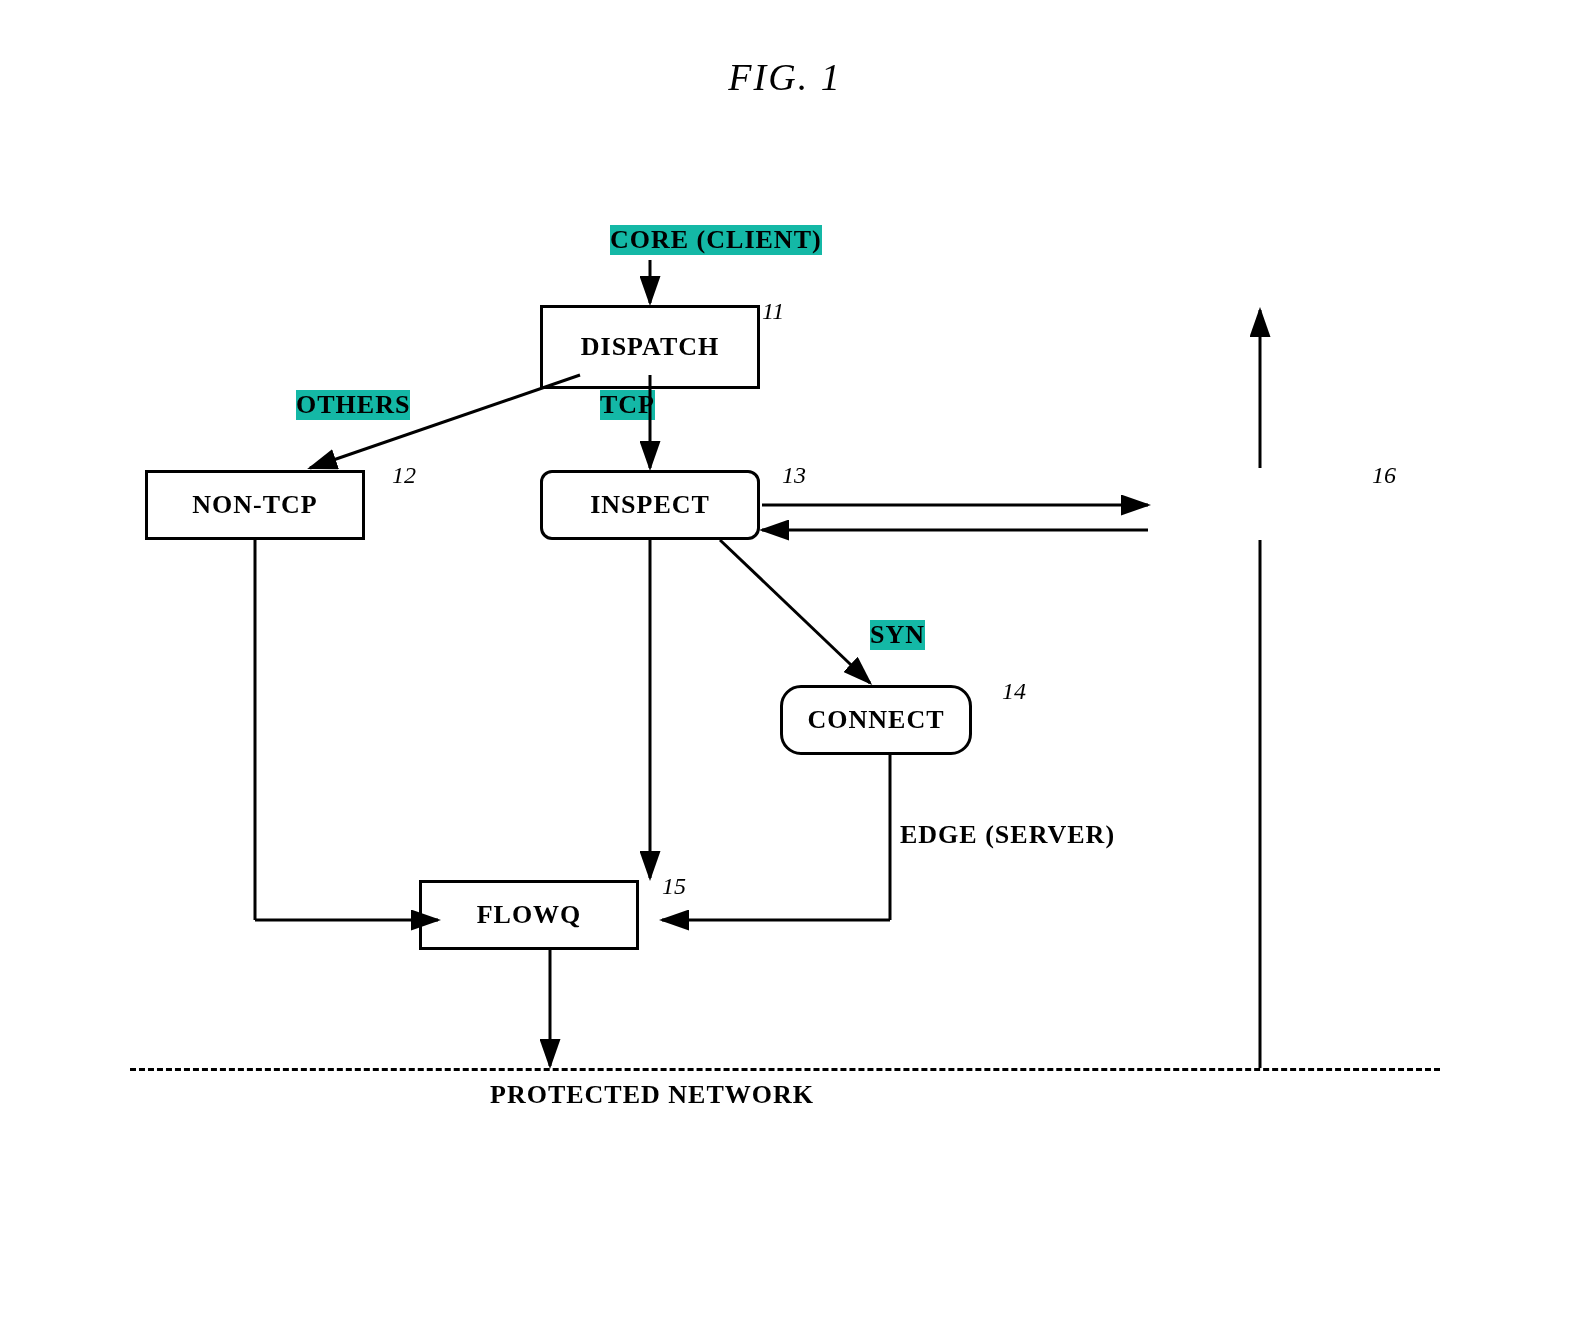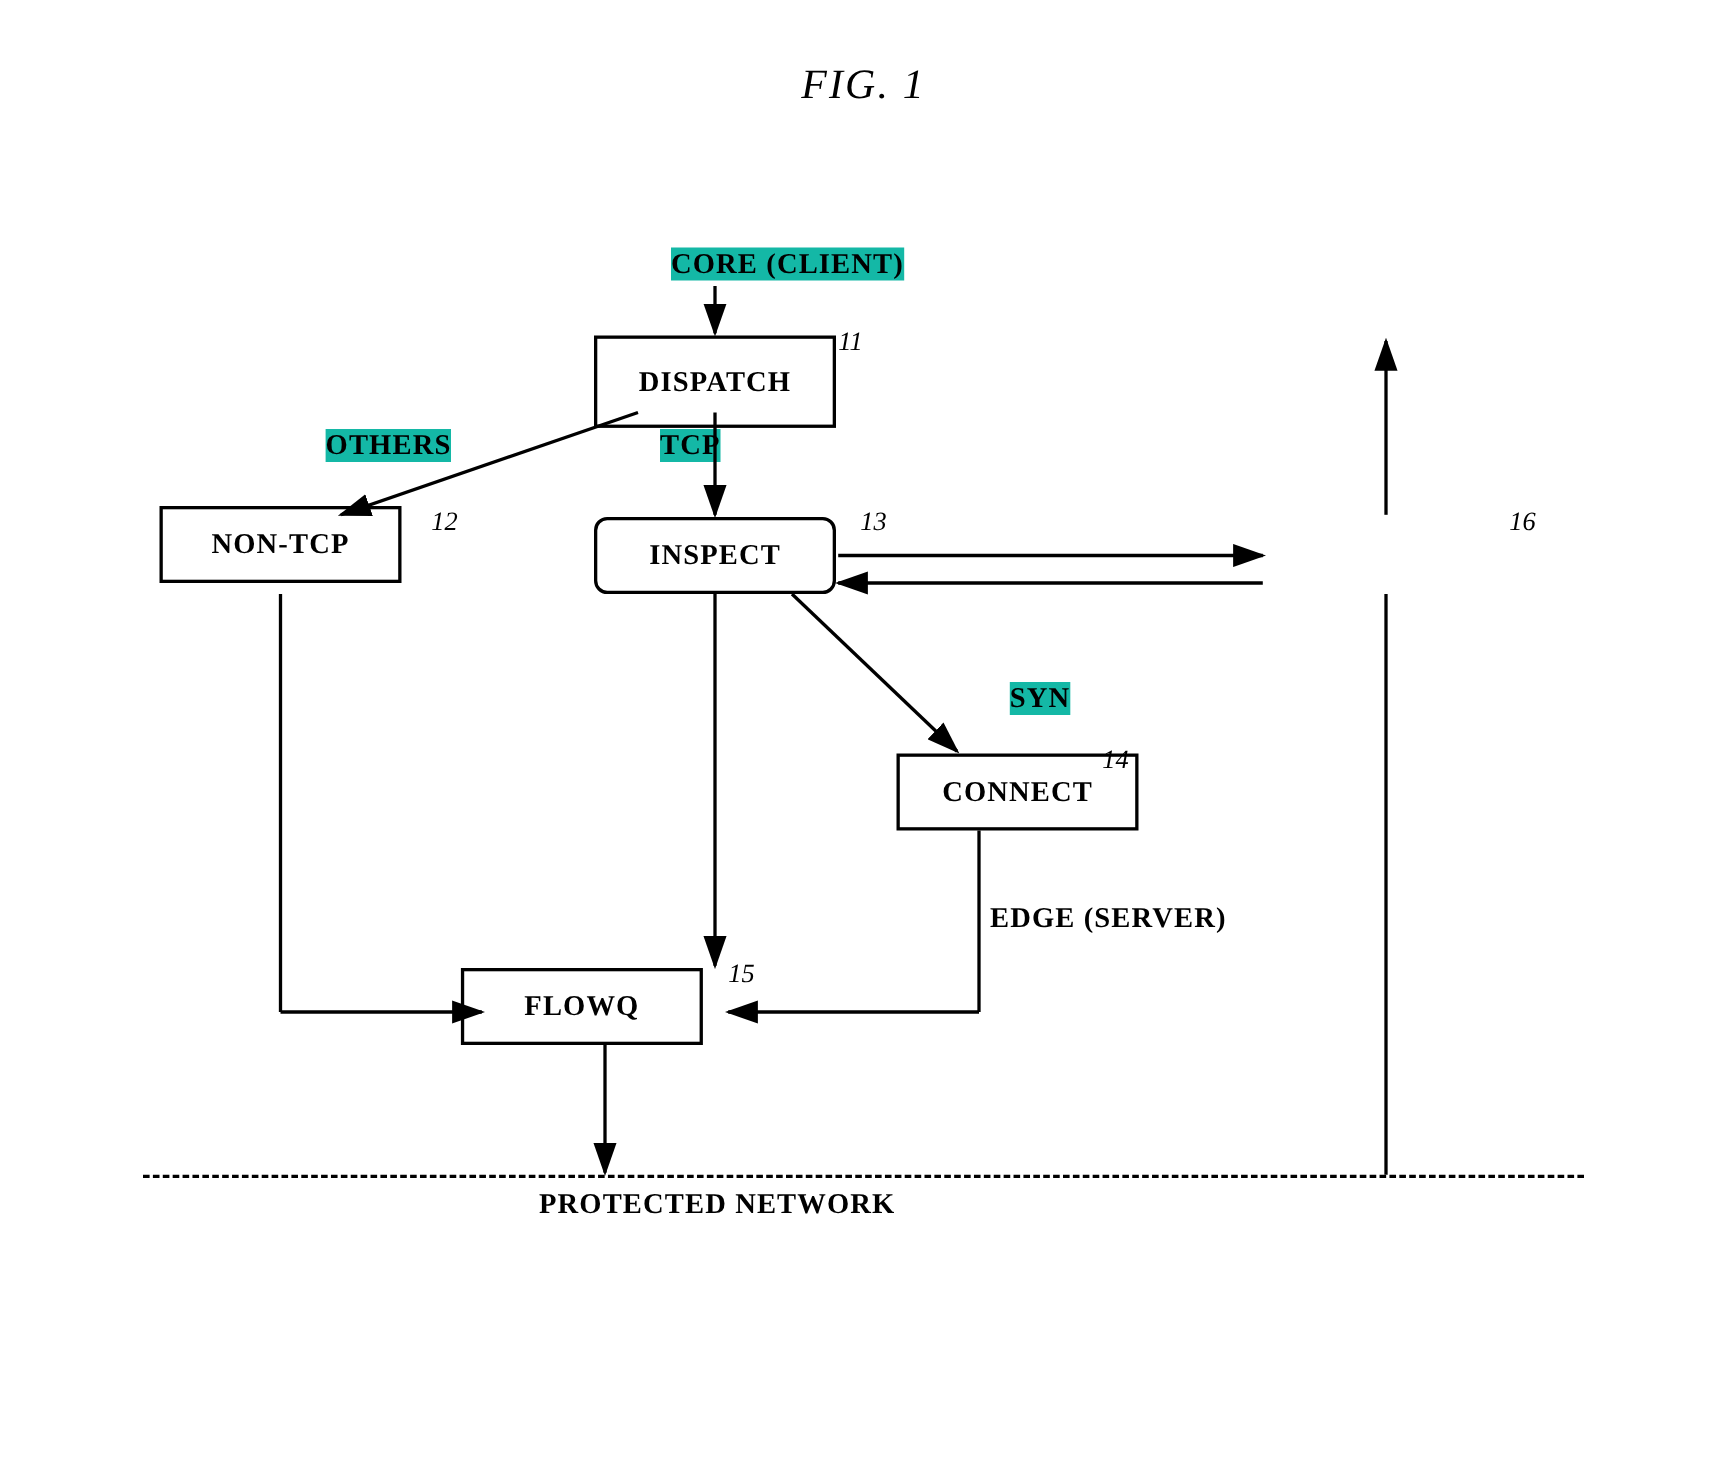--- a/index.html
+++ b/index.html
@@ -89,47 +89,47 @@
 
   <div class="fig-title">FIG. 1</div>
 
   <div class="label" style="top: 225px; left: 610px;">CORE (CLIENT)</div>
 
   <div class="box" style="top: 305px; left: 540px; width: 220px; height: 84px;">
     <span>DISPATCH</span>
   </div>
   <div class="ref" style="top: 298px; left: 762px;">11</div>
 
-  <div class="box" style="top: 460px; left: 145px; width: 220px; height: 70px;">
+  <div class="box" style="top: 470px; left: 145px; width: 220px; height: 70px;">
     <span>NON-TCP</span>
   </div>
   <div class="ref" style="top: 462px; left: 368px; margin-left: 24px;">12</div>
 
   <div class="box" style="top: 470px; left: 540px; width: 220px; height: 70px; border-radius: 12px;">
     <span>INSPECT</span>
   </div>
   <div class="ref" style="top: 462px; left: 762px; margin-left: 20px;">13</div>
 
   <div class="ref" style="top: 462px; left: 1372px;">16</div>
 
-  <div class="box" style="top: 685px; left: 815px; width: 220px; height: 70px;">
+  <div class="box" style="top: 685px; left: 780px; width: 192px; height: 70px; border-radius: 21px;">
     <span>CONNECT</span>
   </div>
   <div class="ref" style="top: 678px; left: 1002px;">14</div>
 
   <div class="box" style="top: 880px; left: 419px; width: 220px; height: 70px;">
     <span>FLOWQ</span>
   </div>
   <div class="ref" style="top: 873px; left: 662px;">15</div>
 
   <div class="label" style="top: 390px; left: 296px;">OTHERS</div>
 
   <div class="label" style="top: 390px; left: 600px;">TCP</div>
 
-  <div class="label" style="top: 620px; left: 870px; margin-left: 48px;">SYN</div>
+  <div class="label" style="top: 620px; left: 870px;">SYN</div>
 
   <div class="edge-label" style="top: 820px; left: 900px;">EDGE (SERVER)</div>
 
   <div class="protected-label" style="top: 1080px; left: 490px;">PROTECTED NETWORK</div>
 
   <div style="position:absolute; top:1068px; left:130px; width:1310px; border-bottom:3px dashed #000;"></div>
 
   <svg class="arrows-svg">
     <defs>
       <marker id="arrowhead" markerWidth="10" markerHeight="7" refX="9" refY="3.5" orient="auto">

